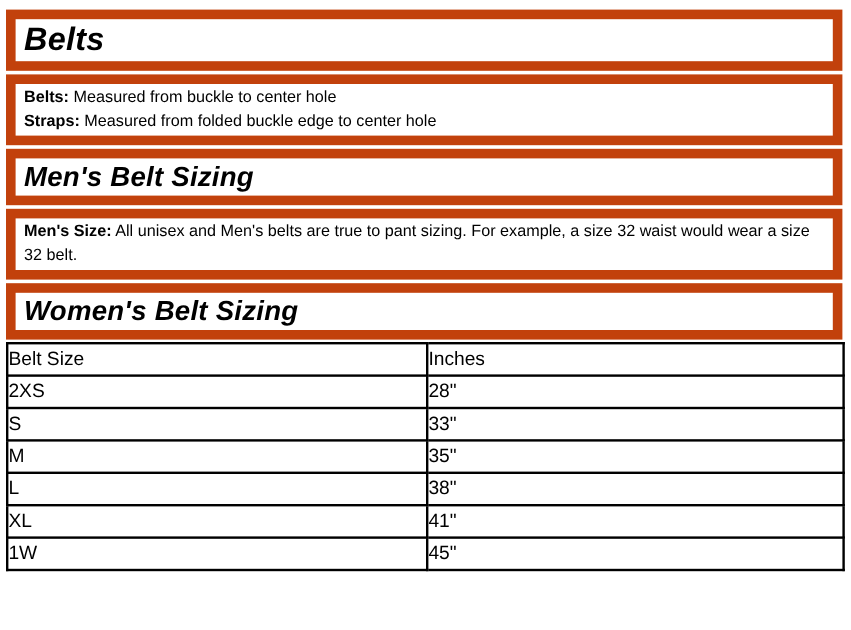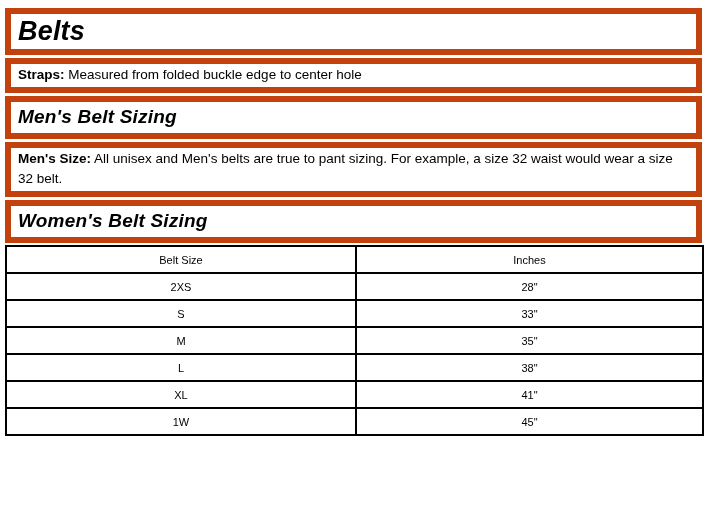--- a/index.html
+++ b/index.html
@@ -16,71 +16,72 @@
   }
   .page {
     box-sizing: border-box;
     width: 709px;
     height: 525px;
     padding: 8px 5px 0 5px;
   }
   .box {
     box-sizing: border-box;
     width: 697px;
-    border: 6px solid #c2410c;
+    border: 8px solid #c2410c;
     margin-bottom: 3px;
     background: #ffffff;
   }
   .title-box {
     padding: 2px 7px 3px 7px;
   }
   h1, h2 {
     margin: 0;
     font-weight: bold;
     font-style: italic;
     letter-spacing: 0.2px;
   }
   h1 { font-size: 27px; line-height: 30px; }
-  h2 { font-size: 19px; line-height: 26px; }
+  h2 { font-size: 23px; line-height: 26px; }
   .text-box {
     padding: 1px 7px 2px 7px;
     font-size: 13.5px;
     line-height: 20px;
   }
   .text-box p { margin: 0; }
   .lead { font-weight: bold; }
   table {
     border-collapse: collapse;
     table-layout: fixed;
     width: 697px;
     margin-top: -1px;
   }
   col.c1 { width: 350px; }
   col.c2 { width: 347px; }
   th, td {
     border: 2px solid #000000;
     padding: 0;
-    text-align: center;
+    text-align: left;
     vertical-align: middle;
-    font-size: 11px;
+    font-size: 16px;
     font-weight: normal;
     background: #ffffff;
   }
   tr { height: 27px; }
 </style>
 </head>
 <body>
 
 <div class="page">
 
   <section class="box title-box">
     <h1>Belts</h1>
   </section>
 
   <section class="box text-box">
+    <p><span class="lead">Belts:</span><span> Measured from buckle to center hole</span></p>
     <p><span class="lead">Straps:</span><span> Measured from folded buckle edge to center hole</span></p>
   </section>
 
   <section class="box title-box">
     <h2>Men's Belt Sizing</h2>
   </section>
 
   <section class="box text-box">
     <p><span class="lead">Men's Size:</span><span> All unisex and Men's belts are true to pant sizing. For example, a size 32 waist would wear a size 32 belt.</span></p>
   </section>

